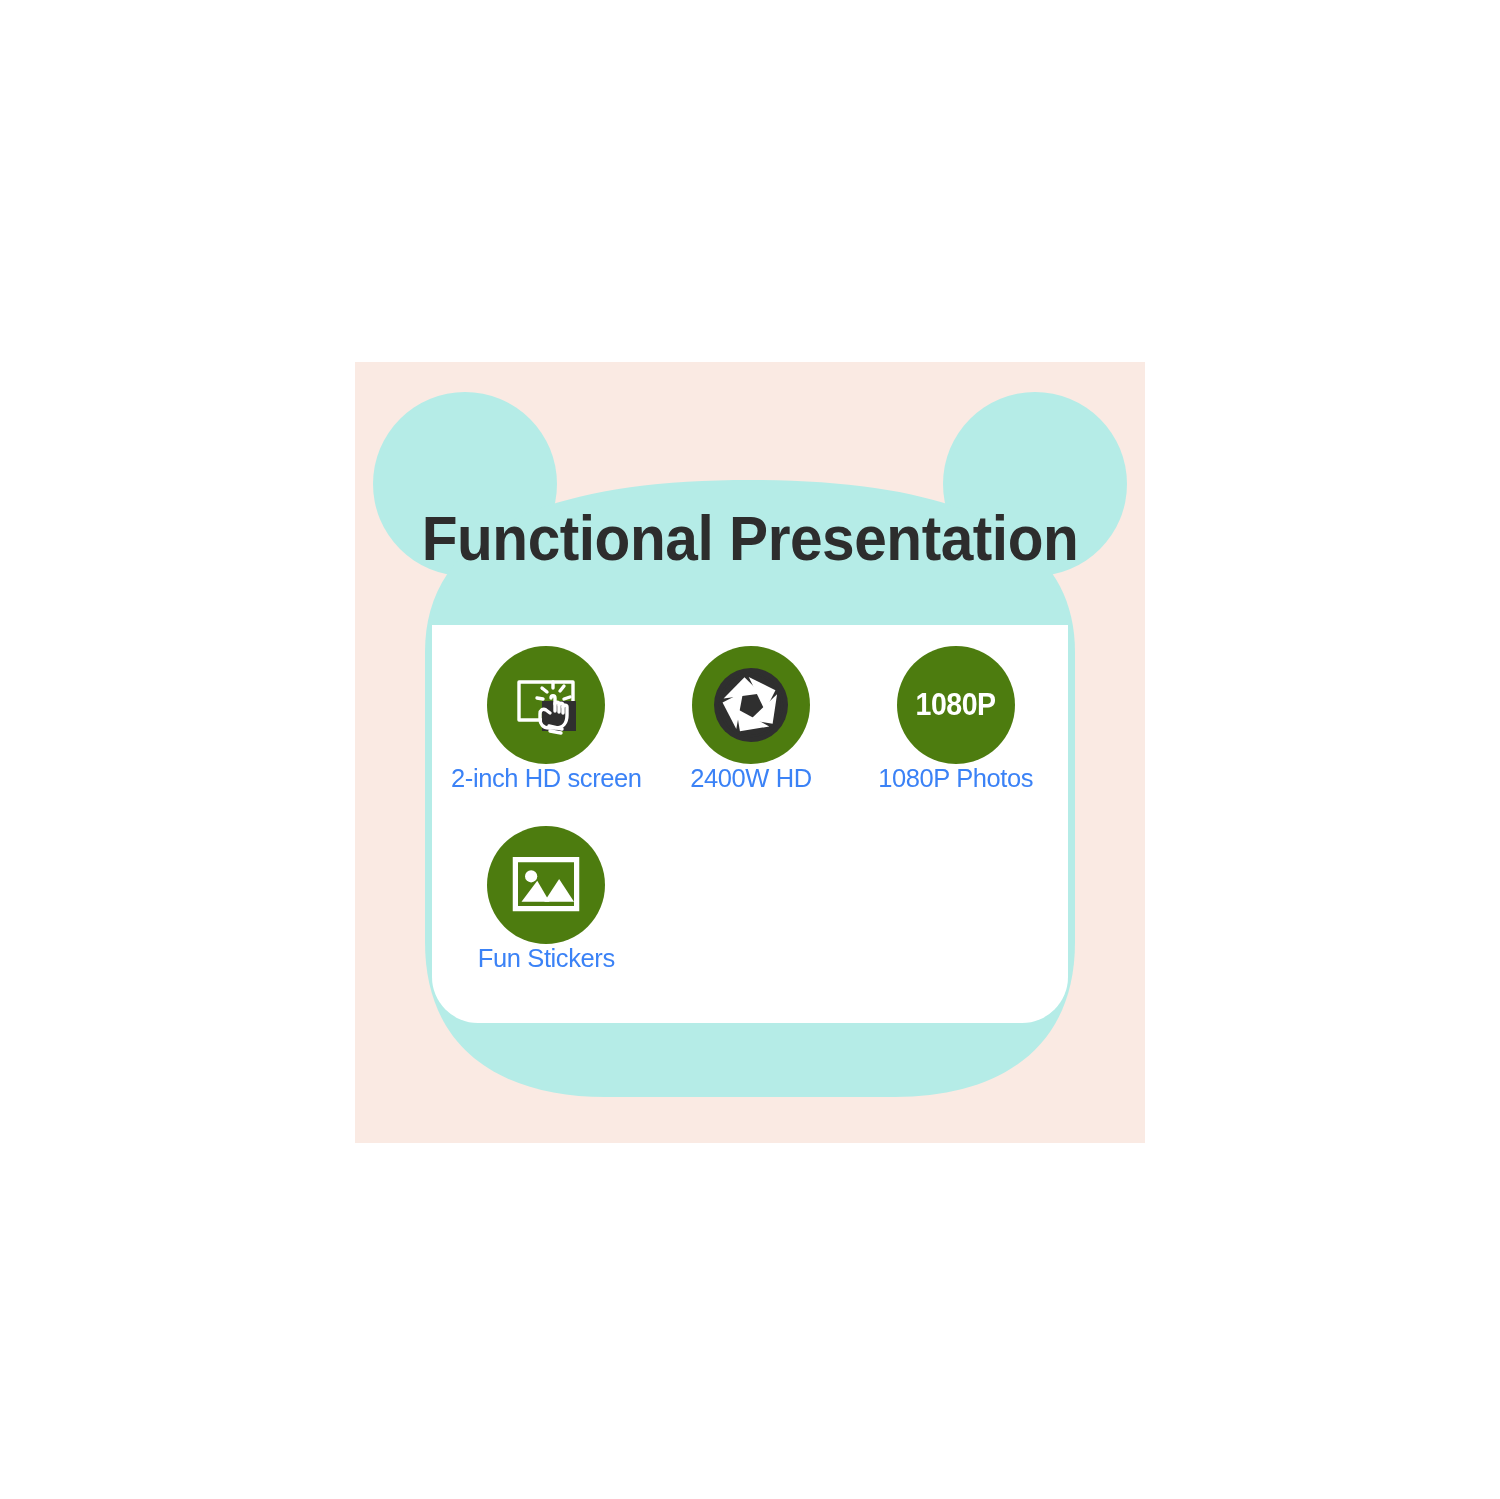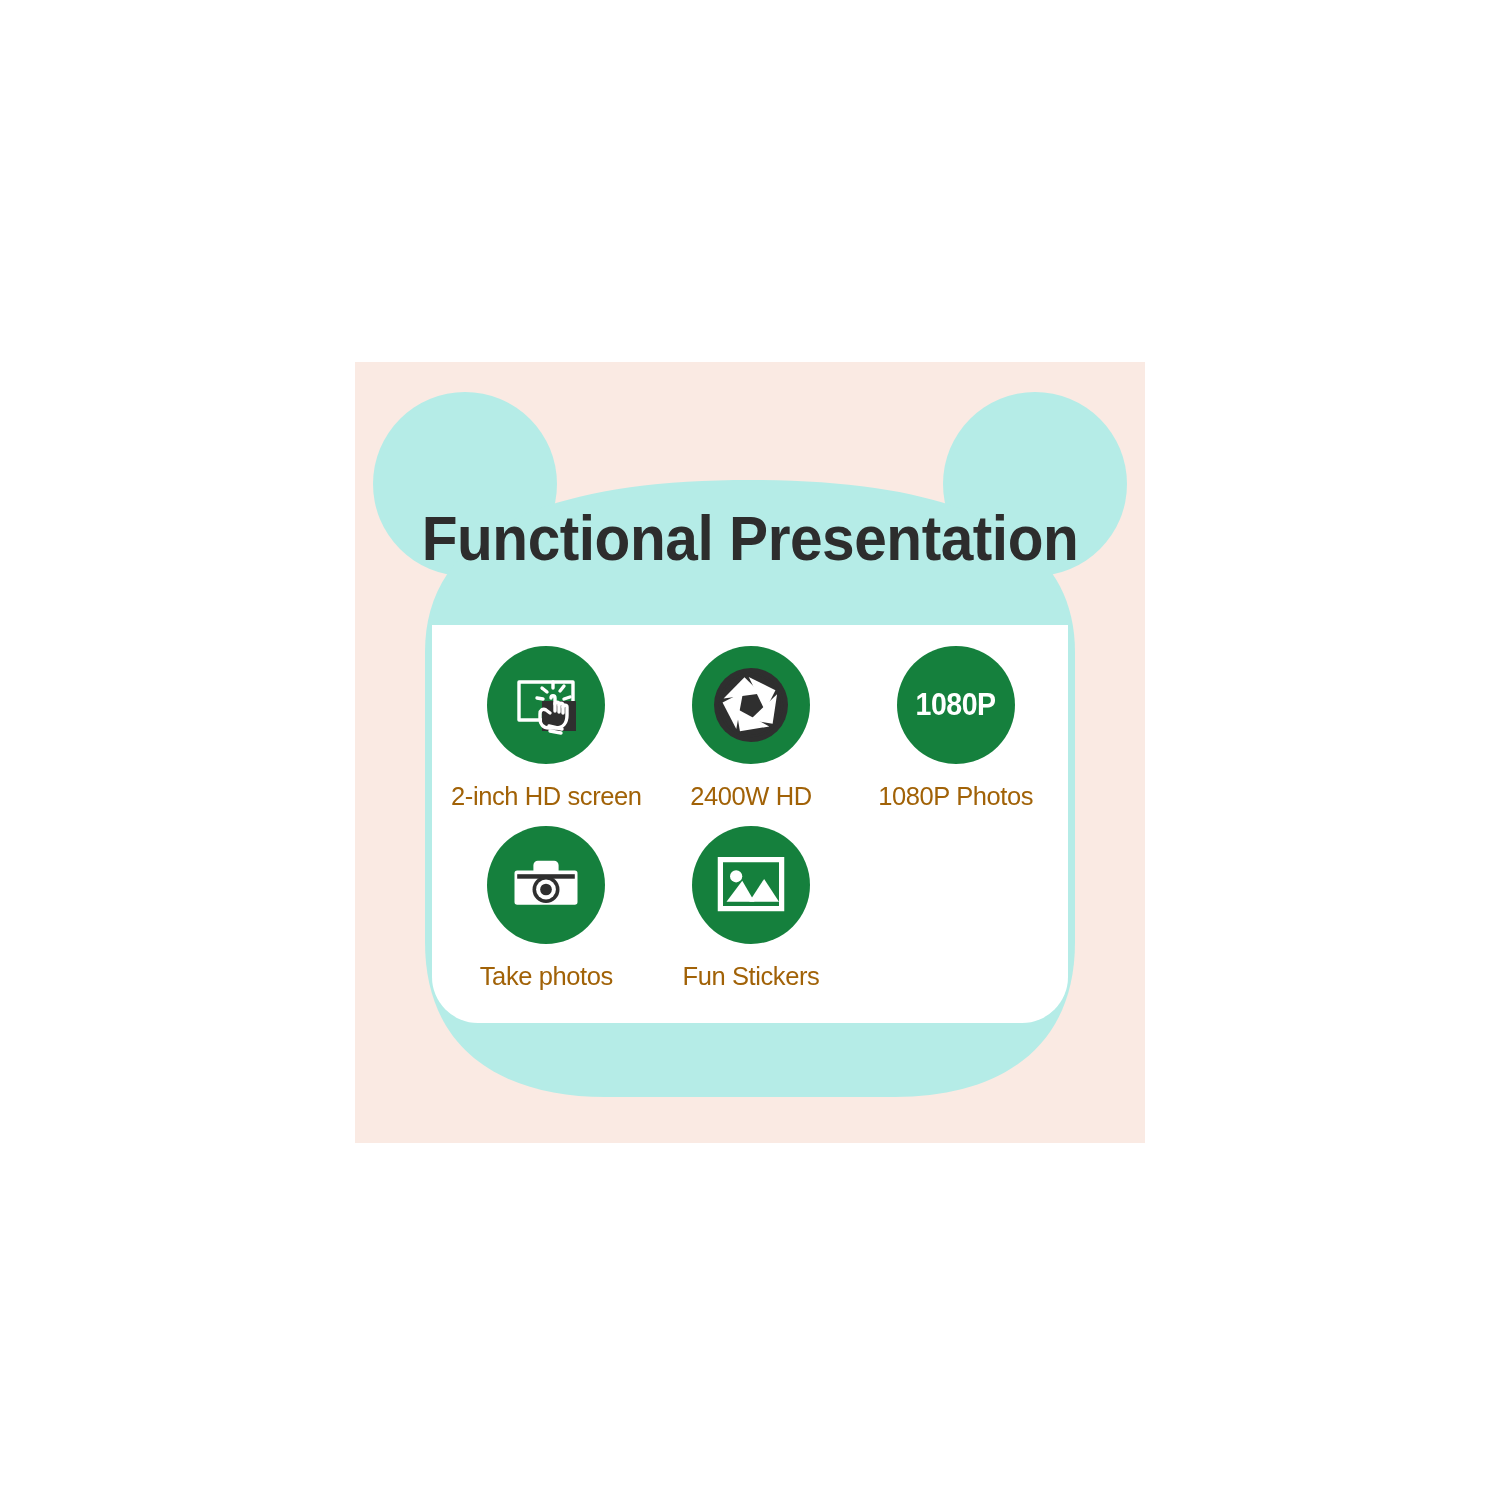--- a/index.html
+++ b/index.html
@@ -90,42 +90,41 @@
   }
   .feature {
     display: flex;
     flex-direction: column;
     align-items: center;
   }
   .icon-circle {
     width: 118px;
     height: 118px;
     border-radius: 50%;
-    background: #15803d;
+    background: #4d7c0f;
     display: flex;
     align-items: center;
     justify-content: center;
     flex: 0 0 auto;
   }
   .icon-circle svg {
     display: block;
   }
   .icon-text {
     color: #ffffff;
     font-family: "Liberation Sans Narrow", "Liberation Sans", sans-serif;
     font-weight: bold;
     font-size: 31px;
     letter-spacing: -0.5px;
     transform: scaleX(0.92);
   }
   .feature-label {
-    margin-top: 18px;
     font-family: "Liberation Sans", sans-serif;
     font-size: 25.5px;
-    color: #a16207;
+    color: #3b82f6;
     letter-spacing: -0.4px;
     white-space: nowrap;
     text-align: center;
   }
 </style>
 </head>
 <body>
 
 <div id="stage">
 
@@ -236,42 +235,20 @@
       <div class="feature-label">2400W  HD</div>
     </div>
 
     <div class="feature">
       <div class="icon-circle">
         <span class="icon-text">1080P</span>
       </div>
       <div class="feature-label">1080P Photos</div>
     </div>
 
-    <div class="feature">
-      <div class="icon-circle">
-        <svg width="72" height="72" viewBox="0 0 80 80" xmlns="http://www.w3.org/2000/svg">
-          <g fill="#ffffff">
-            <path d="M8 24 h18 v-6 a5 5 0 0 1 5 -5 h18 a5 5 0 0 1 5 5 v6 h18 a3 3 0 0 1 3 3 v32 a3 3 0 0 1 -3 3 h-64 a3 3 0 0 1 -3 -3 v-32 a3 3 0 0 1 3 -3 z"></path>
-          </g>
-          <g fill="#2f2f2f">
-            <rect x="8" y="28" width="64" height="5"></rect>
-          </g>
-          <g fill="#2f2f2f">
-            <circle cx="40" cy="45" r="15"></circle>
-          </g>
-          <g fill="#ffffff">
-            <circle cx="40" cy="45" r="11"></circle>
-          </g>
-          <g fill="#2f2f2f">
-            <circle cx="40" cy="45" r="6.5"></circle>
-          </g>
-        </svg>
-      </div>
-      <div class="feature-label">Take photos</div>
-    </div>
 
 
     <div class="feature">
       <div class="icon-circle">
         <svg width="70" height="70" viewBox="0 0 80 70" xmlns="http://www.w3.org/2000/svg">
           <g fill="none" stroke="#ffffff" stroke-width="6">
             <rect x="5" y="6" width="70" height="56"></rect>
           </g>
           <g fill="#ffffff">
             <circle cx="23" cy="25" r="7"></circle>

